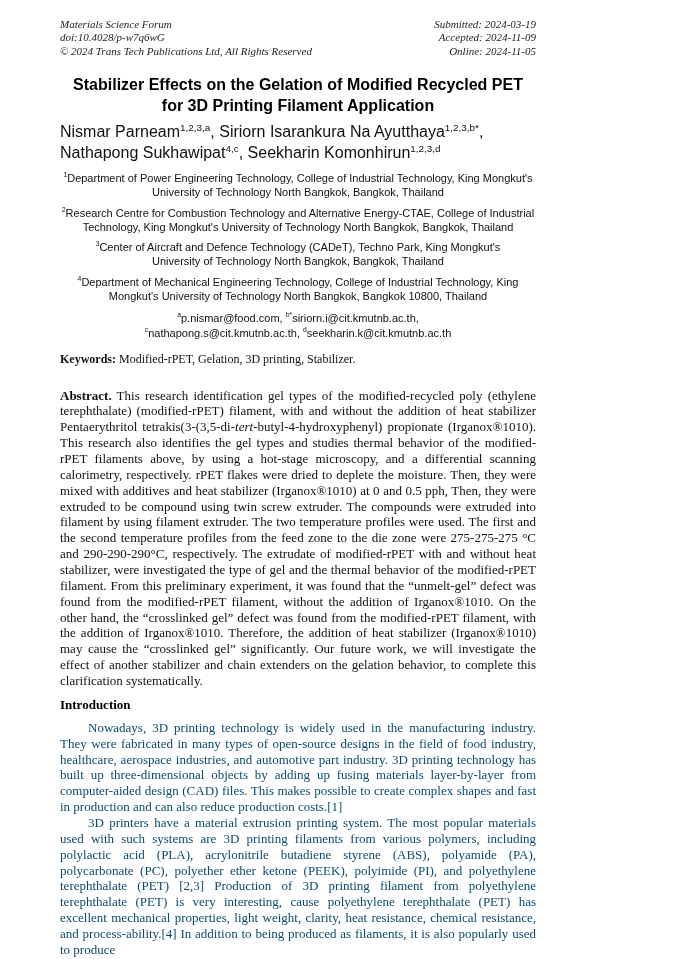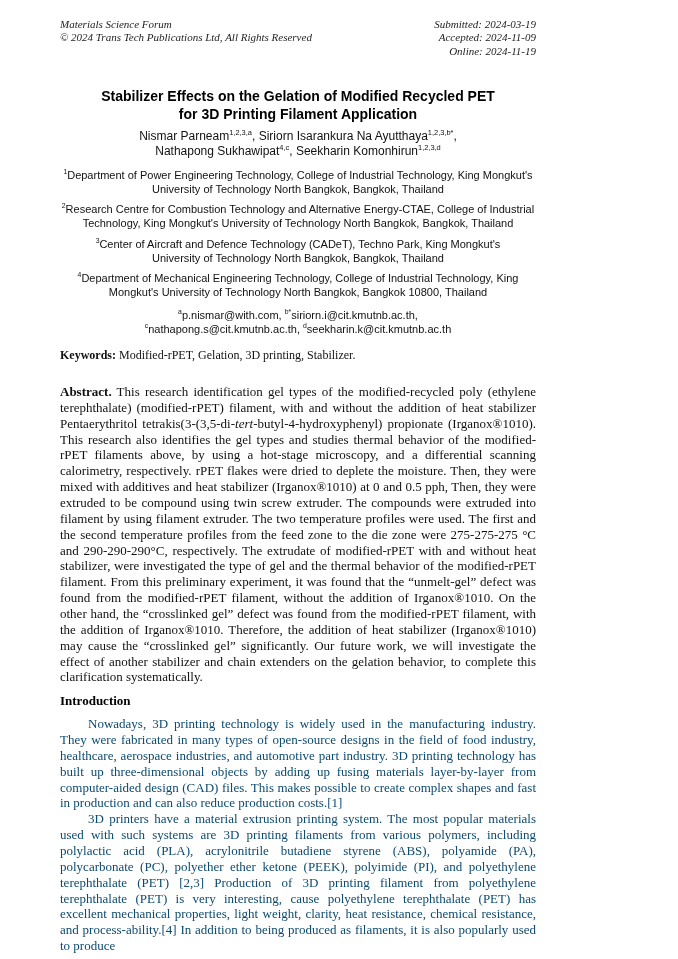--- a/index.html
+++ b/index.html
@@ -20,33 +20,32 @@
     font-family: "Liberation Serif", "DejaVu Serif", serif;
     font-style: italic;
     font-size: 11px;
     line-height: 1.22;
     color: #1d1d1d;
   }
   .jheader-right { text-align: right; margin-left: 12px; }
 
   
   .paper-title {
-    margin-top: 29px;
+    margin-top: 17px;
     text-align: center;
     font-family: "Liberation Sans", "DejaVu Sans", sans-serif;
     font-weight: bold;
-    font-size: 14px;
+    font-size: 16px;
     line-height: 1.3;
     color: #000;
   }
   .authors {
     margin-top: 5px;
-    text-align: center;
     font-family: "Liberation Sans", "DejaVu Sans", sans-serif;
-    font-size: 12px;
+    font-size: 16px;
     line-height: 1.3;
     color: #111;
   }
   sup {
     font-size: 62%;
     line-height: 0;
     vertical-align: super;
   }
 
   
@@ -112,26 +111,27 @@
   .intro-para.first { margin-top: 7px; }
 </style>
 </head>
 <body>
 
 <div class="page">
 
   <div class="jheader">
     <div class="jheader-left">
       <div>Materials Science Forum</div>
+      <div>doi:10.4028/p-w7q6wG</div>
       <div>© 2024 Trans Tech Publications Ltd, All Rights Reserved</div>
     </div>
     <div class="jheader-right">
       <div>Submitted: 2024-03-19</div>
       <div>Accepted: 2024-11-09</div>
-      <div>Online: 2024-11-19</div>
+      <div>Online: 2024-11-05</div>
     </div>
   </div>
 
   <div class="paper-title">
     <div>Stabilizer Effects on the Gelation of Modified Recycled PET</div>
     <div>for 3D Printing Filament Application</div>
   </div>
 
   <div class="authors">
     <div><span>Nismar Parneam</span><sup>1,2,3,a</sup><span>, </span><span>Siriorn Isarankura Na Ayutthaya</span><sup>1,2,3,b*</sup><span>,</span></div>
@@ -139,21 +139,21 @@
   </div>
 
   <div class="affiliations">
     <div class="affiliation affil-w1"><sup>1</sup><span>Department of Power Engineering Technology, College of Industrial Technology, King Mongkut's University of Technology North Bangkok, Bangkok, Thailand</span></div>
     <div class="affiliation affil-w2"><sup>2</sup><span>Research Centre for Combustion Technology and Alternative Energy-CTAE, College of Industrial Technology, King Mongkut's University of Technology North Bangkok, Bangkok, Thailand</span></div>
     <div class="affiliation affil-w3"><sup>3</sup><span>Center of Aircraft and Defence Technology (CADeT), Techno Park, King Mongkut's University of Technology North Bangkok, Bangkok, Thailand</span></div>
     <div class="affiliation affil-w4"><sup>4</sup><span>Department of Mechanical Engineering Technology, College of Industrial Technology, King Mongkut's University of Technology North Bangkok, Bangkok 10800, Thailand</span></div>
   </div>
 
   <div class="emails">
-    <div><sup>a</sup><span>p.nismar@with.com, </span><sup>b*</sup><span>siriorn.i@cit.kmutnb.ac.th,</span></div>
+    <div><sup>a</sup><span>p.nismar@food.com, </span><sup>b*</sup><span>siriorn.i@cit.kmutnb.ac.th,</span></div>
     <div><sup>c</sup><span>nathapong.s@cit.kmutnb.ac.th, </span><sup>d</sup><span>seekharin.k@cit.kmutnb.ac.th</span></div>
   </div>
 
   <div class="keywords"><b>Keywords:</b><span> Modified-rPET, Gelation, 3D printing, Stabilizer.</span></div>
 
   <div class="abstract"><b>Abstract.</b><span> This research identification gel types of the modified-recycled poly (ethylene terephthalate) (modified-rPET) filament, with and without the addition of heat stabilizer Pentaerythritol tetrakis(3-(3,5-di-</span><i>tert</i><span>-butyl-4-hydroxyphenyl) propionate (Irganox®1010). This research also identifies the gel types and studies thermal behavior of the modified-rPET filaments above, by using a hot-stage microscopy, and a differential scanning calorimetry, respectively. rPET flakes were dried to deplete the moisture. Then, they were mixed with additives and heat stabilizer (Irganox®1010) at 0 and 0.5 pph, Then, they were extruded to be compound using twin screw extruder. The compounds were extruded into filament by using filament extruder. The two temperature profiles were used. The first and the second temperature profiles from the feed zone to the die zone were 275-275-275 °C and 290-290-290°C, respectively. The extrudate of modified-rPET with and without heat stabilizer, were investigated the type of gel and the thermal behavior of the modified-rPET filament. From this preliminary experiment, it was found that the “unmelt-gel” defect was found from the modified-rPET filament, without the addition of Irganox®1010. On the other hand, the “crosslinked gel” defect was found from the modified-rPET filament, with the addition of Irganox®1010. Therefore, the addition of heat stabilizer (Irganox®1010) may cause the “crosslinked gel” significantly. Our future work, we will investigate the effect of another stabilizer and chain extenders on the gelation behavior, to complete this clarification systematically.</span></div>
 
   <div class="section-heading">Introduction</div>
   <p class="intro-para first">Nowadays, 3D printing technology is widely used in the manufacturing industry. They were fabricated in many types of open-source designs in the field of food industry, healthcare, aerospace industries, and automotive part industry. 3D printing technology has built up three-dimensional objects by adding up fusing materials layer-by-layer from computer-aided design (CAD) files. This makes possible to create complex shapes and fast in production and can also reduce production costs.[1]</p>
   <p class="intro-para">3D printers have a material extrusion printing system. The most popular materials used with such systems are 3D printing filaments from various polymers, including polylactic acid (PLA), acrylonitrile butadiene styrene (ABS), polyamide (PA), polycarbonate (PC), polyether ether ketone (PEEK), polyimide (PI), and polyethylene terephthalate (PET) [2,3] Production of 3D printing filament from polyethylene terephthalate (PET) is very interesting, cause polyethylene terephthalate (PET) has excellent mechanical properties, light weight, clarity, heat resistance, chemical resistance, and process-ability.[4] In addition to being produced as filaments, it is also popularly used to produce</p>

